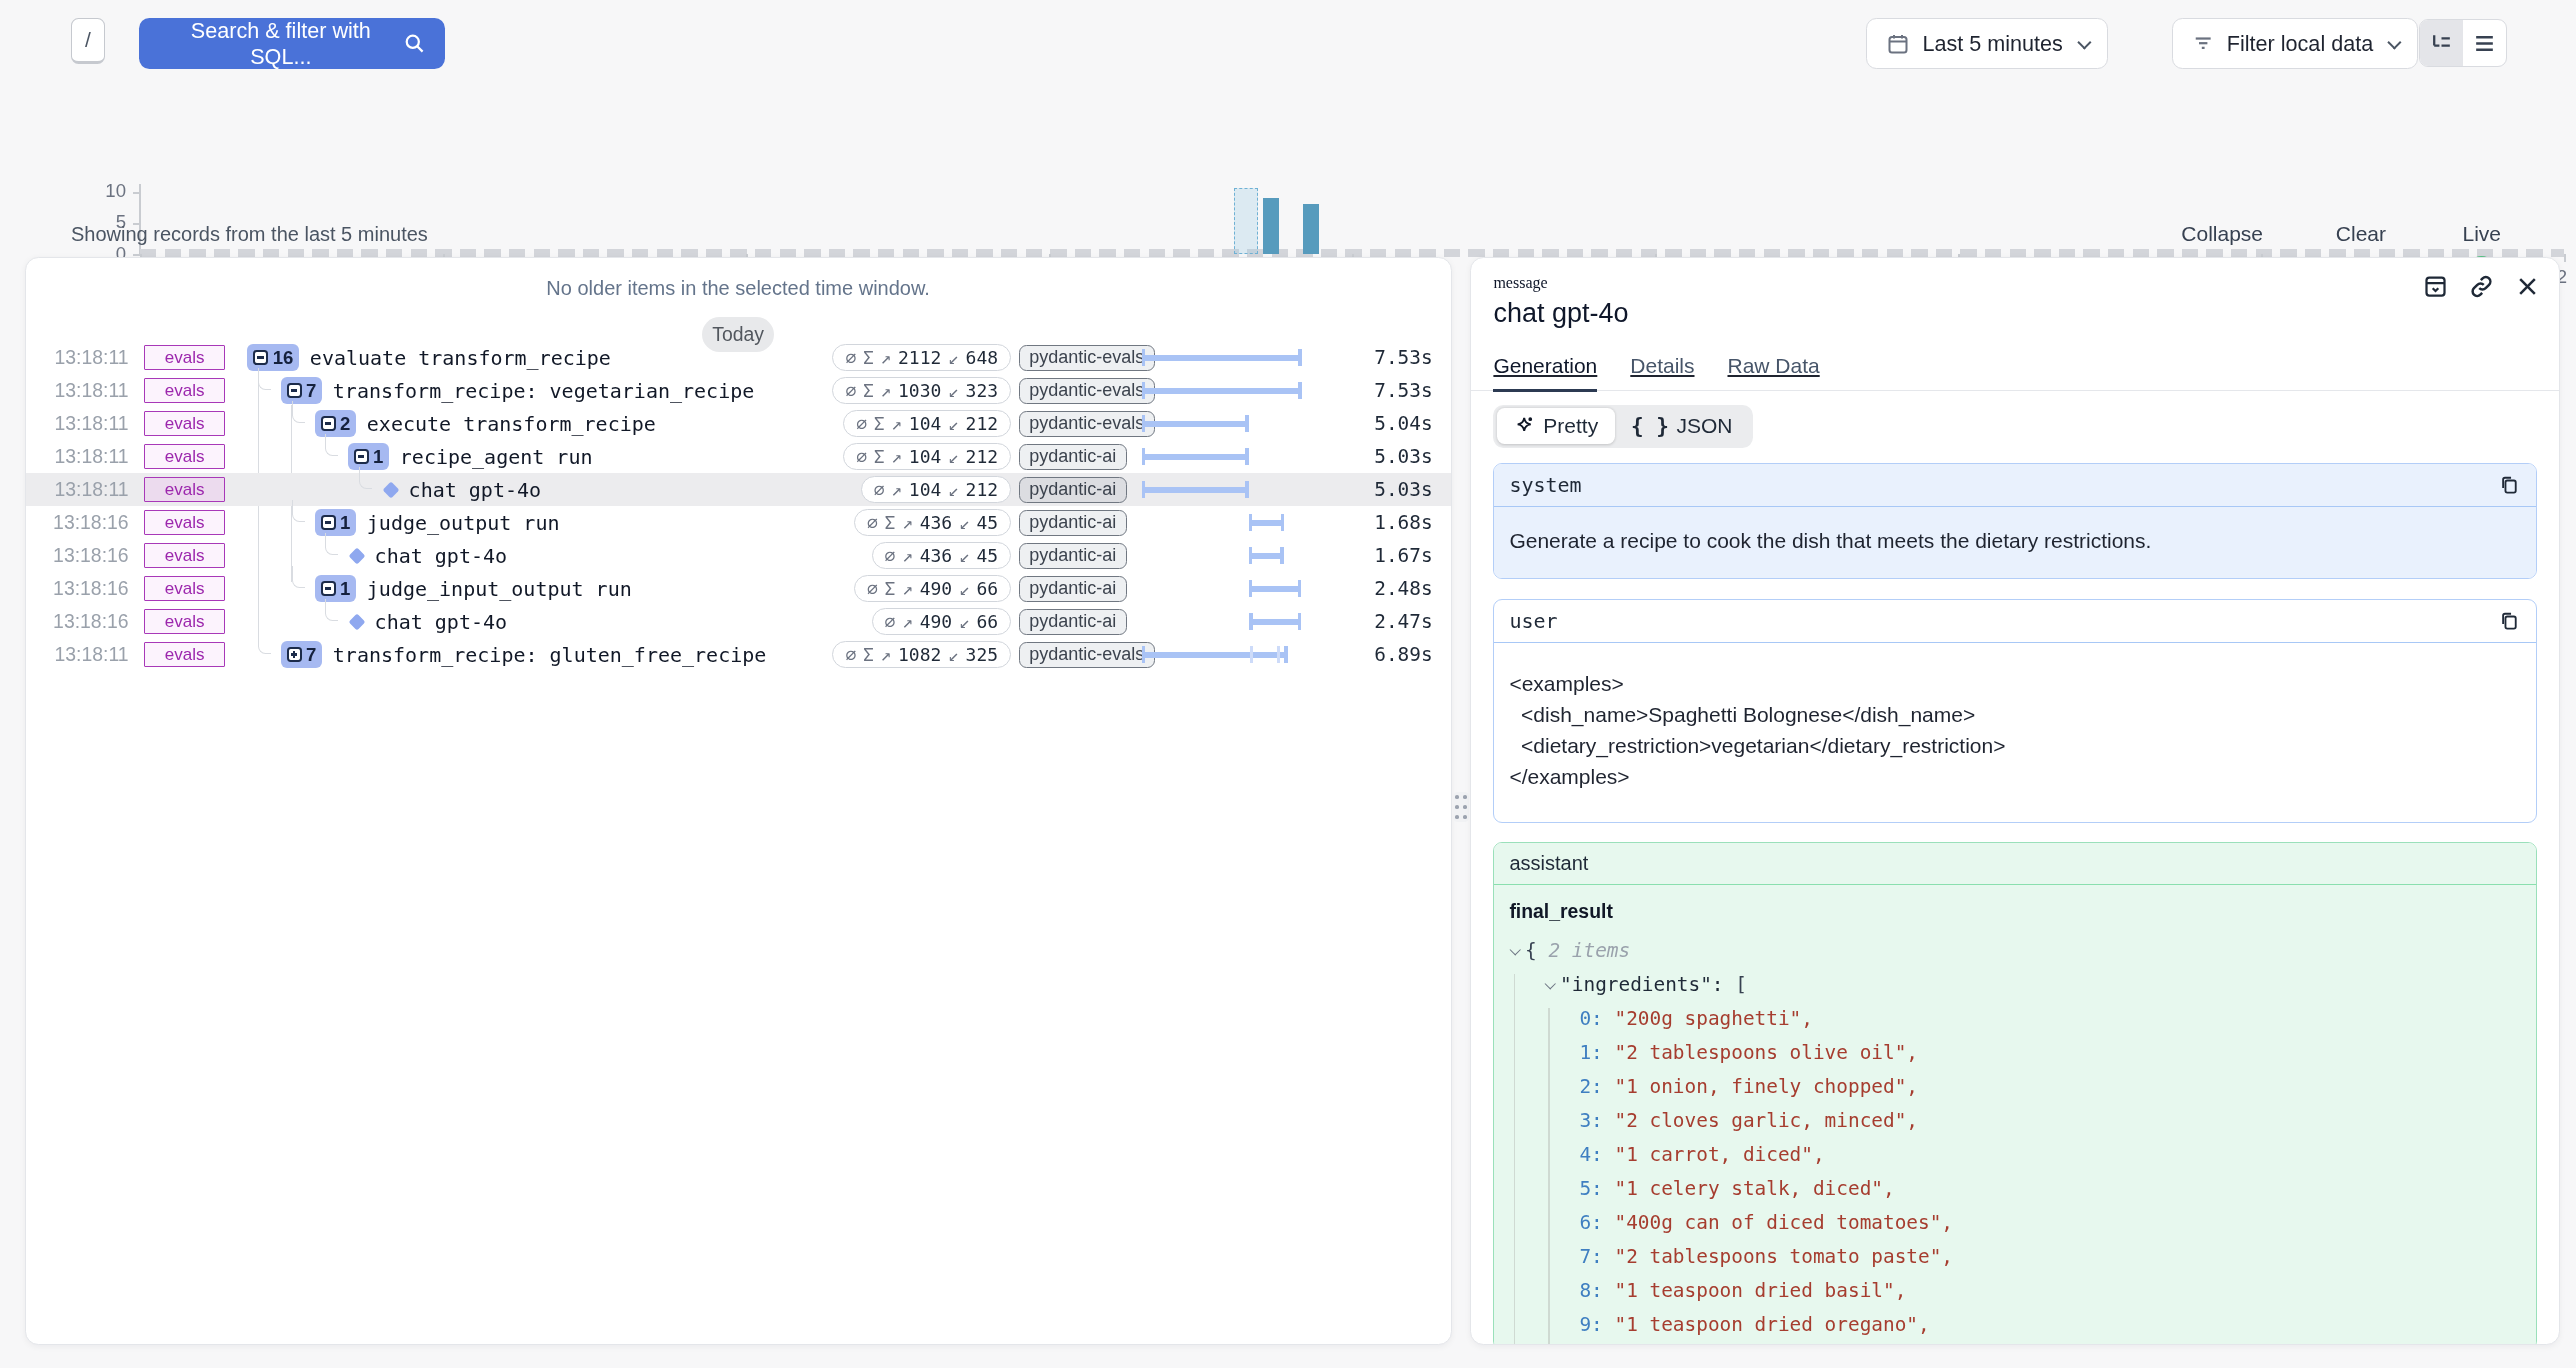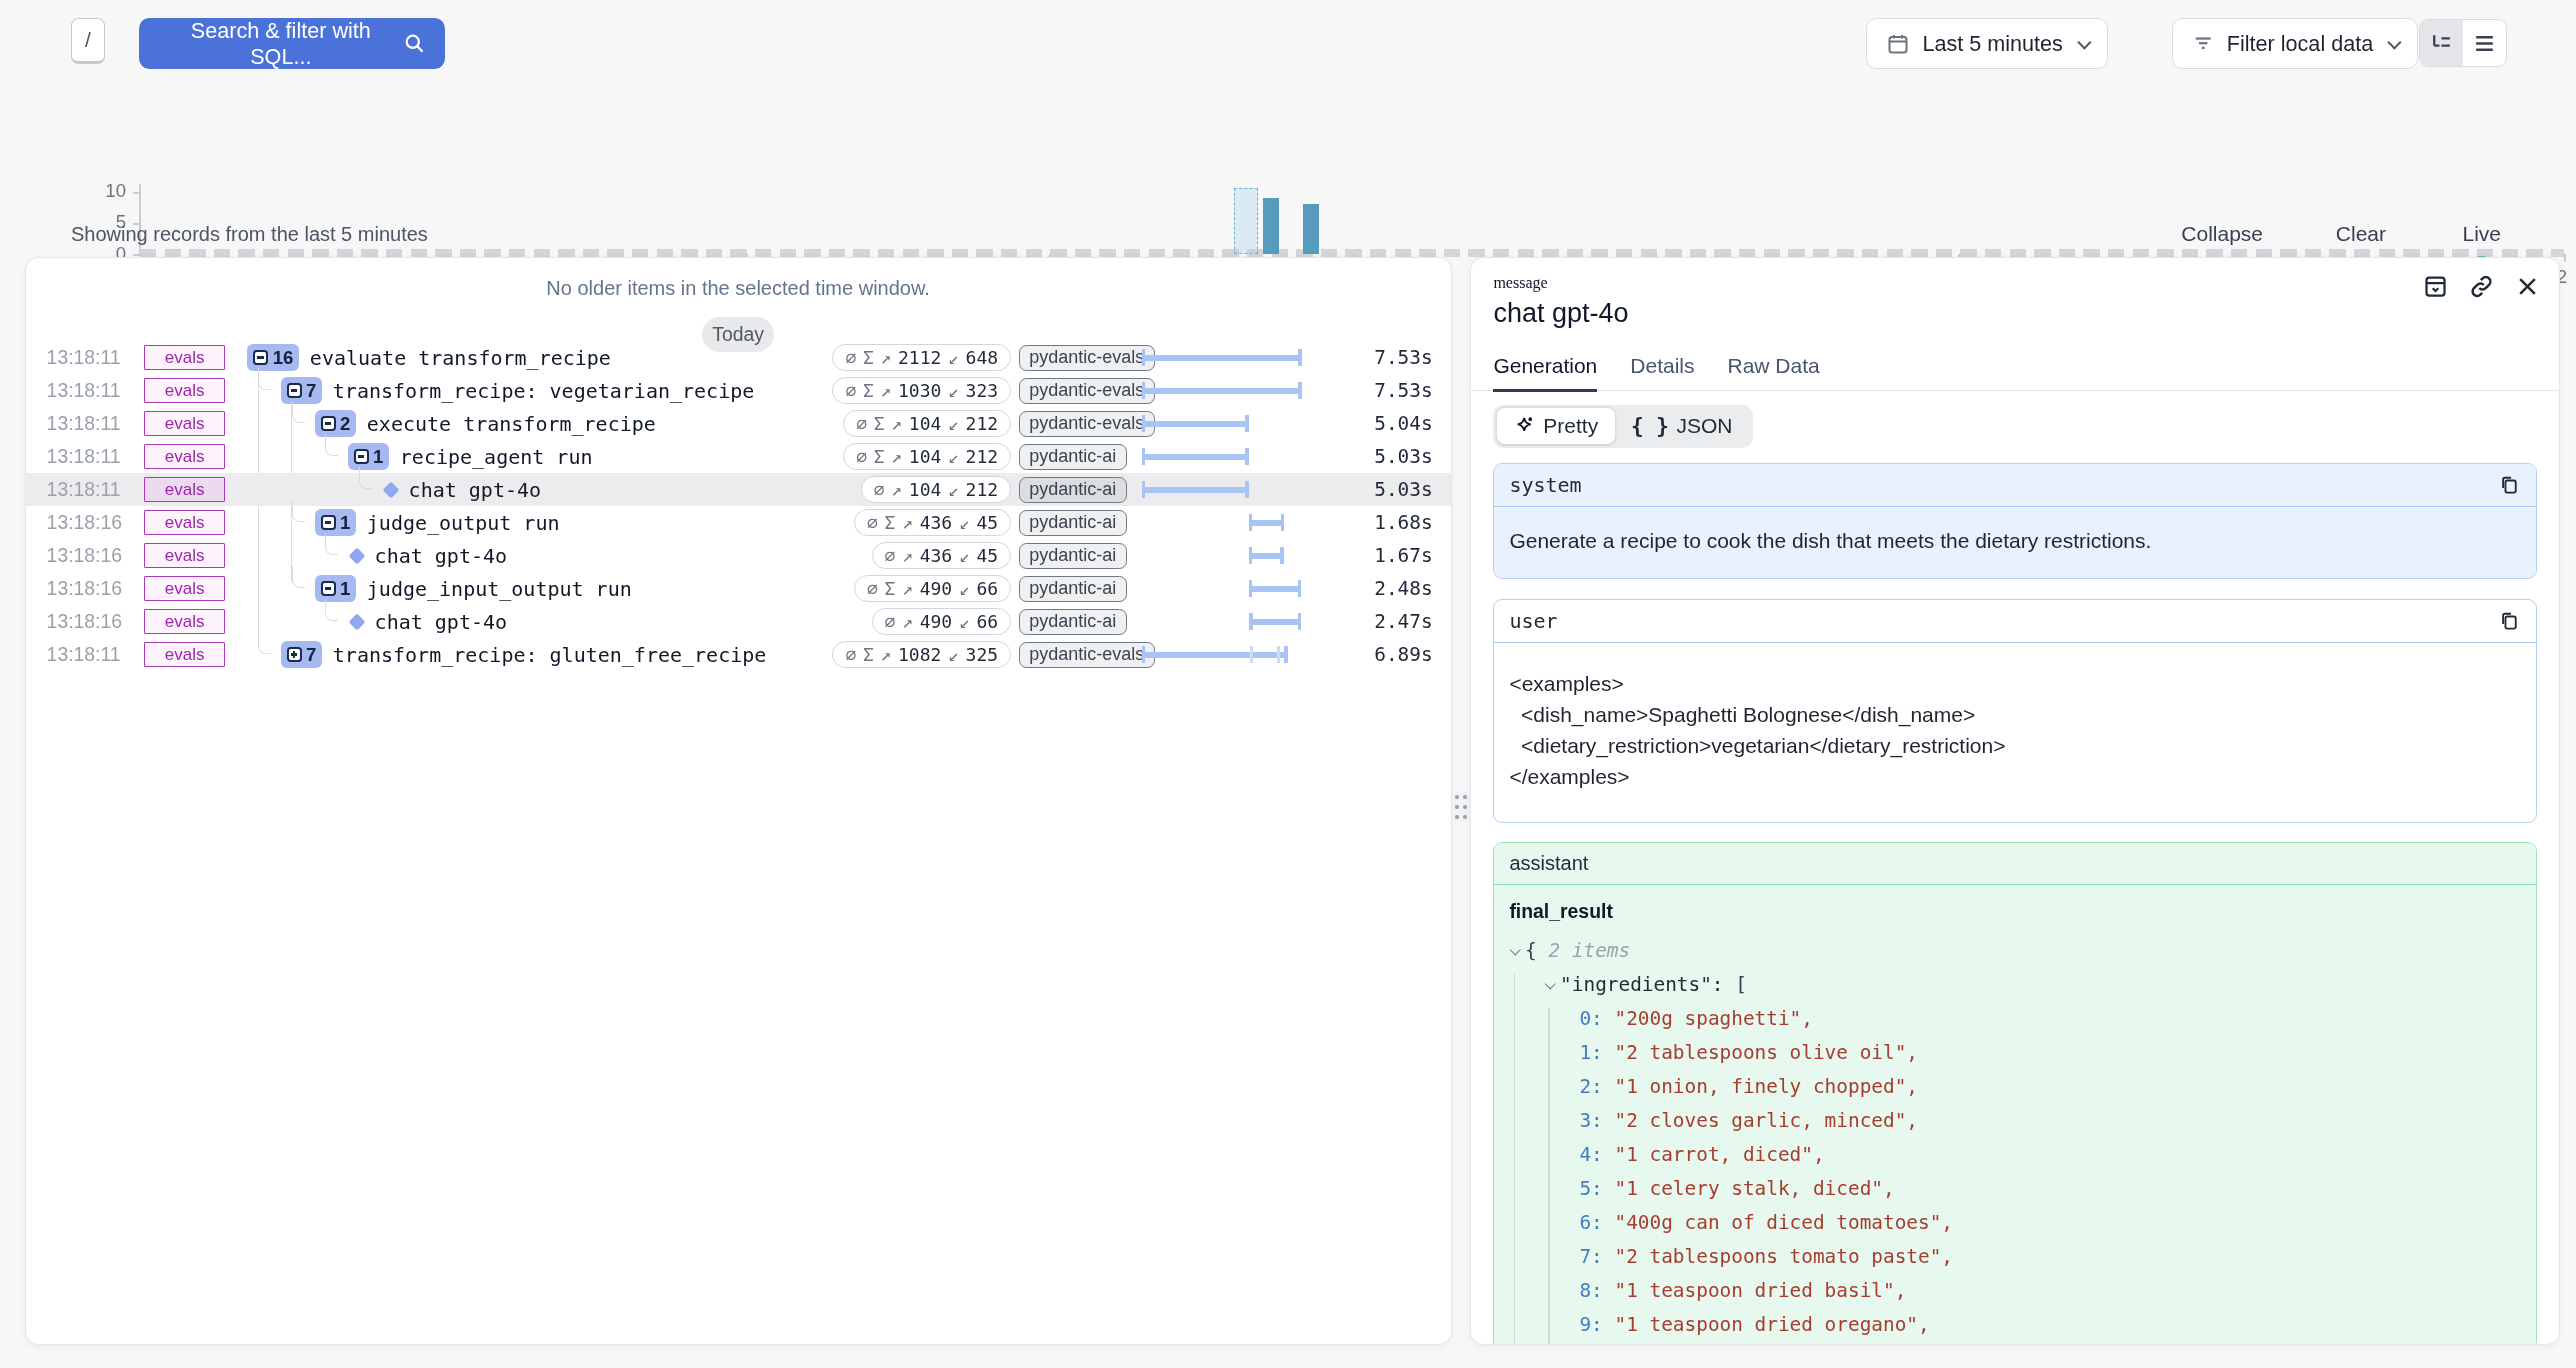--- a/index.html
+++ b/index.html
@@ -42,21 +42,21 @@
   .drag-handle { position:absolute; left:1453px; top:792px; width:16.4px; height:30px; border-radius:4.5px; background:#f1f2f4; display:grid; grid-template-columns:1fr 1fr; place-items:center; cursor:col-resize; }
   .drag-handle i { width:3.7px; height:3.7px; border-radius:50%; background:#9ca3af; }
 
   
   .notice { text-align:center; margin-top:19.4px; font-size:20px; color:#64748b; }
   .today-chip { width:72px; margin:16.4px auto 0; background:#e8e9eb; border-radius:745px; text-align:center; font-size:19.4px; color:#52575e; padding:6px 0; cursor:pointer; }
   .rows { position:absolute; left:0; top:83px; width:100%; }
   .tline { position:absolute; width:1.5px; background:#d9dce1; }
   .trow { position:relative; display:flex; align-items:center; height:33px; padding:0 15px 0 21px; cursor:pointer; }
   .trow.selected { background:#ececee; }
-  .t-time { width:82px; font-size:19.4px; color:#9aa1ab; }
+  .t-time { width:82px; font-size:19.4px; color:#9aa1ab;text-align:right; }
   .t-badge-col { width:112px; display:flex; justify-content:center; }
   .tag-badge { border:1.5px solid #a838b8; background:#fcf3fd; color:#9c27ad; font-size:17px; border-radius:1px; padding:1.5px 19.4px; }
   .selected .tag-badge { background:#ecdbee; }
   .t-tree { flex:1; position:relative; display:flex; align-items:center; height:100%; }
   .elbow { position:absolute; top:-6px; width:13.4px; height:22.4px; border-left:1.5px solid #d9dce1; border-bottom:1.5px solid #d9dce1; border-bottom-left-radius:7.5px; }
   .chip { display:flex; align-items:center; gap:4.5px; background:#a6b9f1; border-radius:6px; padding:2.2px 6px; margin-right:10.4px; }
   .chip .box { width:15px; height:15px; border:2.2px solid #1c2b4a; border-radius:3.7px; position:relative; background:#fff; }
   .chip .box::after { content:""; position:absolute; left:2.2px; right:2.2px; top:50%; height:2.2px; margin-top:-1.1px; background:#1c2b4a; }
   .chip .box.plus::before { content:""; position:absolute; top:2.2px; bottom:2.2px; left:50%; width:2.2px; margin-left:-1.1px; background:#1c2b4a; }
   .chip .cnt { font-size:18.6px; font-weight:bold; color:#15213d; }
@@ -73,21 +73,21 @@
   .dbar::before { left:0; } .dbar::after { right:0; }
   .dmark { position:absolute; top:50%; margin-top:-8.2px; width:3.7px; height:16.4px; background:#cddbf9; }
   .col-dur { width:134px; text-align:right; font-family:"DejaVu Sans Mono",monospace; font-size:19.4px; color:#1f2937; padding-right:3px; }
 
   
   .rp-head { padding:16.4px 22.4px 0 22.4px; position:relative; }
   .rp-kind { font-family:Liberation Serif, serif; font-size:16px; color:#0f172a; }
   .rp-title { font-size:27px; font-weight:500; color:#0f172a; margin-top:6px; }
   .rp-icons { position:absolute; right:19.4px; top:15px; display:flex; gap:19.4px; color:#1f2937; }
   .rp-icons > div { cursor:pointer; display:flex; align-items:center; }
-  .tabs { display:flex; gap:33px; padding:0 22.4px; margin-top:25px; border-bottom:1.5px solid #e5e7eb; }
+  .tabs { display:flex; gap:33px; padding:0 22.4px; margin-top:25px; border-bottom:1.5px solid #e5e7eb;text-decoration:underline; }
   .tab { font-size:21px; color:#475569; padding-bottom:10.4px; cursor:pointer; }
   .tab.active { color:#0f172a; border-bottom:3px solid #2c3a52; margin-bottom:-1.5px; }
   .toggle-wrap { padding:13.4px 22.4px 0 22.4px; }
   .toggle { display:inline-flex; background:#ebecee; border-radius:10.4px; padding:3.7px; }
   .tg { display:flex; align-items:center; gap:7.5px; font-size:21px; padding:6px 16.4px; border-radius:7.5px; color:#1f2937; cursor:pointer; }
   .tg.active { background:#fff; box-shadow:0 0.7px 3px rgba(0,0,0,.18); }
   .tg .brace { font-family:"DejaVu Sans Mono",monospace; font-weight:bold; }
   .rp-content { padding:15px 22.4px 0 22.4px; }
   .msg-card { border-radius:9px; margin-bottom:19.4px; overflow:hidden; }
   .msg-card .hd { display:flex; justify-content:space-between; align-items:center; padding:9px 15px; font-family:"DejaVu Sans Mono",monospace; font-size:20px; color:#1f2937; }

